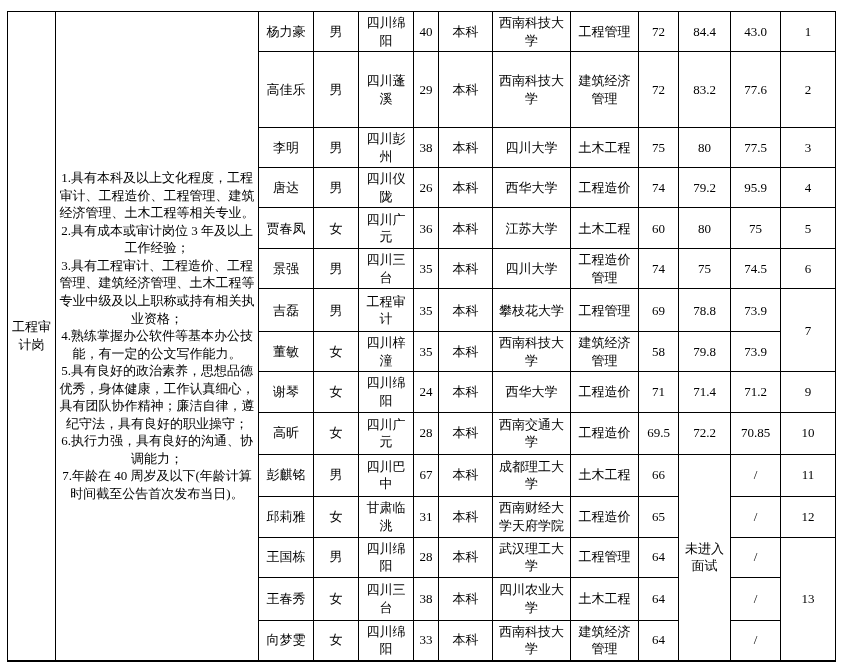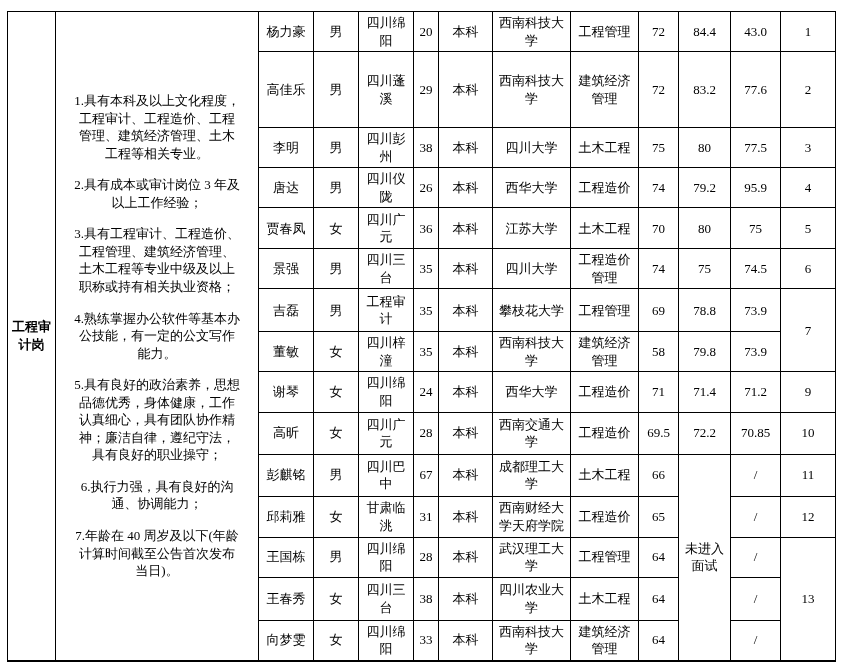--- a/index.html
+++ b/index.html
@@ -33,30 +33,29 @@
     padding: 2px 3px;
     font-size: 13px;
     line-height: 1.35;
     overflow: hidden;
     word-break: break-all;
   }
   td.pos-cell {
     font-size: 13px;
     line-height: 1.6;
     padding: 2px 4px;
-    font-weight: bold;
   }
   td.req-cell {
     text-align: justify;
     font-size: 12px;
     line-height: 1.72;
     padding: 4px 7px;
   }
   td.req-cell p {
-    margin: 14px;
+    margin: 0;
   }
   td.num {
     font-size: 12.5px;
   }
 </style>
 </head>
 <body>
 
 <div class="page">
   <table class="recruit">
@@ -84,21 +83,21 @@
         <p>2.具有成本或审计岗位 3 年及以上工作经验；</p>
         <p>3.具有工程审计、工程造价、工程管理、建筑经济管理、土木工程等专业中级及以上职称或持有相关执业资格；</p>
         <p>4.熟练掌握办公软件等基本办公技能，有一定的公文写作能力。</p>
         <p>5.具有良好的政治素养，思想品德优秀，身体健康，工作认真细心，具有团队协作精神；廉洁自律，遵纪守法，具有良好的职业操守；</p>
         <p>6.执行力强，具有良好的沟通、协调能力；</p>
         <p>7.年龄在 40 周岁及以下(年龄计算时间截至公告首次发布当日)。</p>
       </td>
       <td>杨力豪</td>
       <td>男</td>
       <td>四川绵阳</td>
-      <td class="num">20</td>
+      <td class="num">40</td>
       <td>本科</td>
       <td>西南科技大学</td>
       <td>工程管理</td>
       <td class="num">72</td>
       <td class="num">84.4</td>
       <td class="num">43.0</td>
       <td class="num">1</td>
     </tr>
 
     <tr style="height:76px">
@@ -144,21 +143,21 @@
     </tr>
 
     <tr style="height:41px">
       <td>贾春凤</td>
       <td>女</td>
       <td>四川广元</td>
       <td class="num">36</td>
       <td>本科</td>
       <td>江苏大学</td>
       <td>土木工程</td>
-      <td class="num">70</td>
+      <td class="num">60</td>
       <td class="num">80</td>
       <td class="num">75</td>
       <td class="num">5</td>
     </tr>
 
     <tr style="height:40px">
       <td>景强</td>
       <td>男</td>
       <td>四川三台</td>
       <td class="num">35</td>

